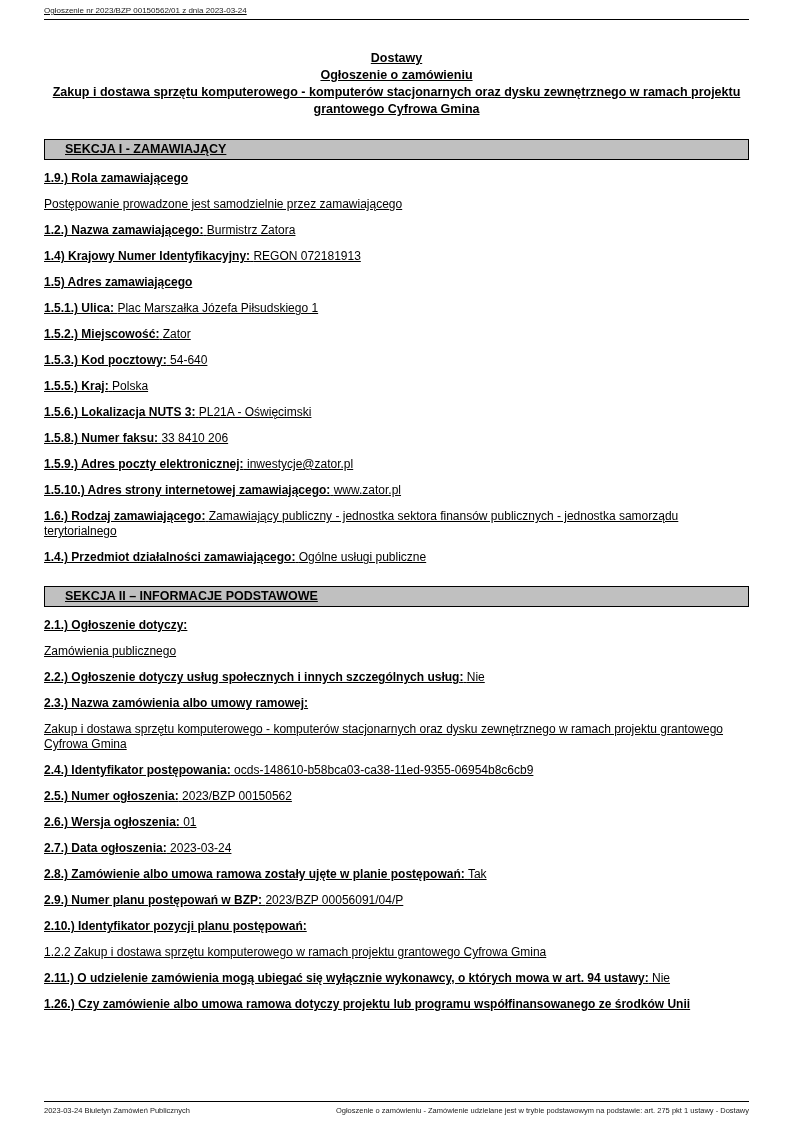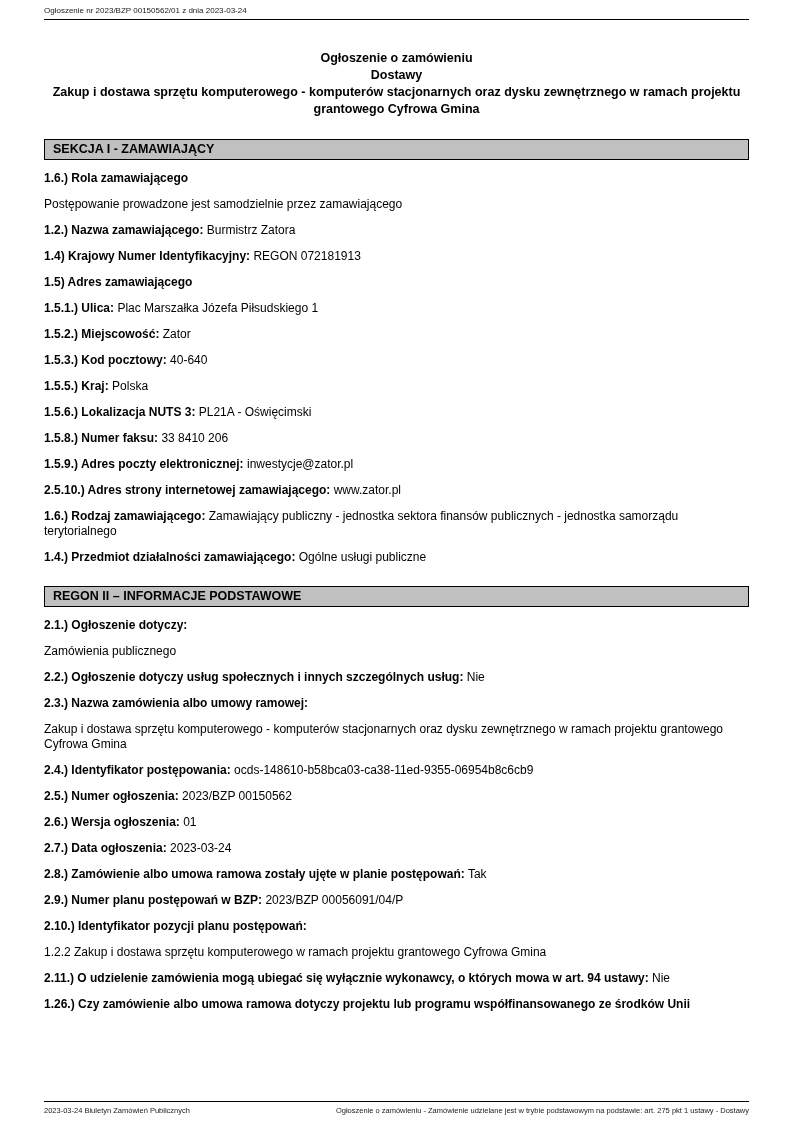--- a/index.html
+++ b/index.html
@@ -7,20 +7,21 @@
   body {
     width: 793px;
     height: 1123px;
     position: relative;
     font-family: "Liberation Sans", "DejaVu Sans", sans-serif;
     color: #000;
     overflow: hidden;
   }
   .page {
     padding: 0 44px;
+    text-decoration: underline;
   }
   .top-note {
     font-size: 8px;
     color: #1a1a1a;
     padding-top: 6px;
   }
   .top-rule {
     border: none;
     border-top: 1.6px solid #000;
     margin-top: 4px;
@@ -32,21 +33,21 @@
     font-size: 12.5px;
     line-height: 17px;
   }
   .section-bar {
     margin-top: 21px;
     background: #c0c0c0;
     border: 1.6px solid #000;
     font-weight: bold;
     font-size: 12.5px;
     line-height: 17px;
-    padding: 1px 8px;
+    padding: 1px 20px;
   }
   .row {
     font-size: 12px;
     line-height: 15px;
     margin-top: 11px;
   }
   .row .label { font-weight: bold; }
   .row .value { font-weight: normal; text-align: center; }
   .footer {
     position: absolute;
@@ -71,43 +72,43 @@
 </style>
 </head>
 <body>
 
 <div class="page">
 
   <div class="top-note">Ogłoszenie nr 2023/BZP 00150562/01 z dnia 2023-03-24</div>
   <hr class="top-rule">
 
   <div class="title-block">
+    <div>Dostawy</div>
     <div>Ogłoszenie o zamówieniu</div>
-    <div>Dostawy</div>
     <div>Zakup i dostawa sprzętu komputerowego - komputerów stacjonarnych oraz dysku zewnętrznego w ramach projektu grantowego Cyfrowa Gmina</div>
   </div>
 
   <div>
       <div class="section-bar">SEKCJA I - ZAMAWIAJĄCY</div>
-      <div class="row"><span class="label">1.6.) Rola zamawiającego</span> <span class="value"></span></div>
+      <div class="row"><span class="label">1.9.) Rola zamawiającego</span> <span class="value"></span></div>
       <div class="row">Postępowanie prowadzone jest samodzielnie przez zamawiającego</div>
       <div class="row"><span class="label">1.2.) Nazwa zamawiającego:</span> <span class="value">Burmistrz Zatora</span></div>
       <div class="row"><span class="label">1.4) Krajowy Numer Identyfikacyjny:</span> <span class="value">REGON 072181913</span></div>
       <div class="row"><span class="label">1.5) Adres zamawiającego</span> <span class="value"></span></div>
       <div class="row"><span class="label">1.5.1.) Ulica:</span> <span class="value">Plac Marszałka Józefa Piłsudskiego 1</span></div>
       <div class="row"><span class="label">1.5.2.) Miejscowość:</span> <span class="value">Zator</span></div>
-      <div class="row"><span class="label">1.5.3.) Kod pocztowy:</span> <span class="value">40-640</span></div>
+      <div class="row"><span class="label">1.5.3.) Kod pocztowy:</span> <span class="value">54-640</span></div>
       <div class="row"><span class="label">1.5.5.) Kraj:</span> <span class="value">Polska</span></div>
       <div class="row"><span class="label">1.5.6.) Lokalizacja NUTS 3:</span> <span class="value">PL21A - Oświęcimski</span></div>
       <div class="row"><span class="label">1.5.8.) Numer faksu:</span> <span class="value">33 8410 206</span></div>
       <div class="row"><span class="label">1.5.9.) Adres poczty elektronicznej:</span> <span class="value">inwestycje@zator.pl</span></div>
-      <div class="row"><span class="label">2.5.10.) Adres strony internetowej zamawiającego:</span> <span class="value">www.zator.pl</span></div>
+      <div class="row"><span class="label">1.5.10.) Adres strony internetowej zamawiającego:</span> <span class="value">www.zator.pl</span></div>
       <div class="row"><span class="label">1.6.) Rodzaj zamawiającego:</span> <span class="value">Zamawiający publiczny - jednostka sektora finansów publicznych - jednostka samorządu terytorialnego</span></div>
       <div class="row"><span class="label">1.4.) Przedmiot działalności zamawiającego:</span> <span class="value">Ogólne usługi publiczne</span></div>
-      <div class="section-bar">REGON II – INFORMACJE PODSTAWOWE</div>
+      <div class="section-bar">SEKCJA II – INFORMACJE PODSTAWOWE</div>
       <div class="row"><span class="label">2.1.) Ogłoszenie dotyczy:</span> <span class="value"></span></div>
       <div class="row">Zamówienia publicznego</div>
       <div class="row"><span class="label">2.2.) Ogłoszenie dotyczy usług społecznych i innych szczególnych usług:</span> <span class="value">Nie</span></div>
       <div class="row"><span class="label">2.3.) Nazwa zamówienia albo umowy ramowej:</span> <span class="value"></span></div>
       <div class="row">Zakup i dostawa sprzętu komputerowego - komputerów stacjonarnych oraz dysku zewnętrznego w ramach projektu grantowego Cyfrowa Gmina</div>
       <div class="row"><span class="label">2.4.) Identyfikator postępowania:</span> <span class="value">ocds-148610-b58bca03-ca38-11ed-9355-06954b8c6cb9</span></div>
       <div class="row"><span class="label">2.5.) Numer ogłoszenia:</span> <span class="value">2023/BZP 00150562</span></div>
       <div class="row"><span class="label">2.6.) Wersja ogłoszenia:</span> <span class="value">01</span></div>
       <div class="row"><span class="label">2.7.) Data ogłoszenia:</span> <span class="value">2023-03-24</span></div>
       <div class="row"><span class="label">2.8.) Zamówienie albo umowa ramowa zostały ujęte w planie postępowań:</span> <span class="value">Tak</span></div>

